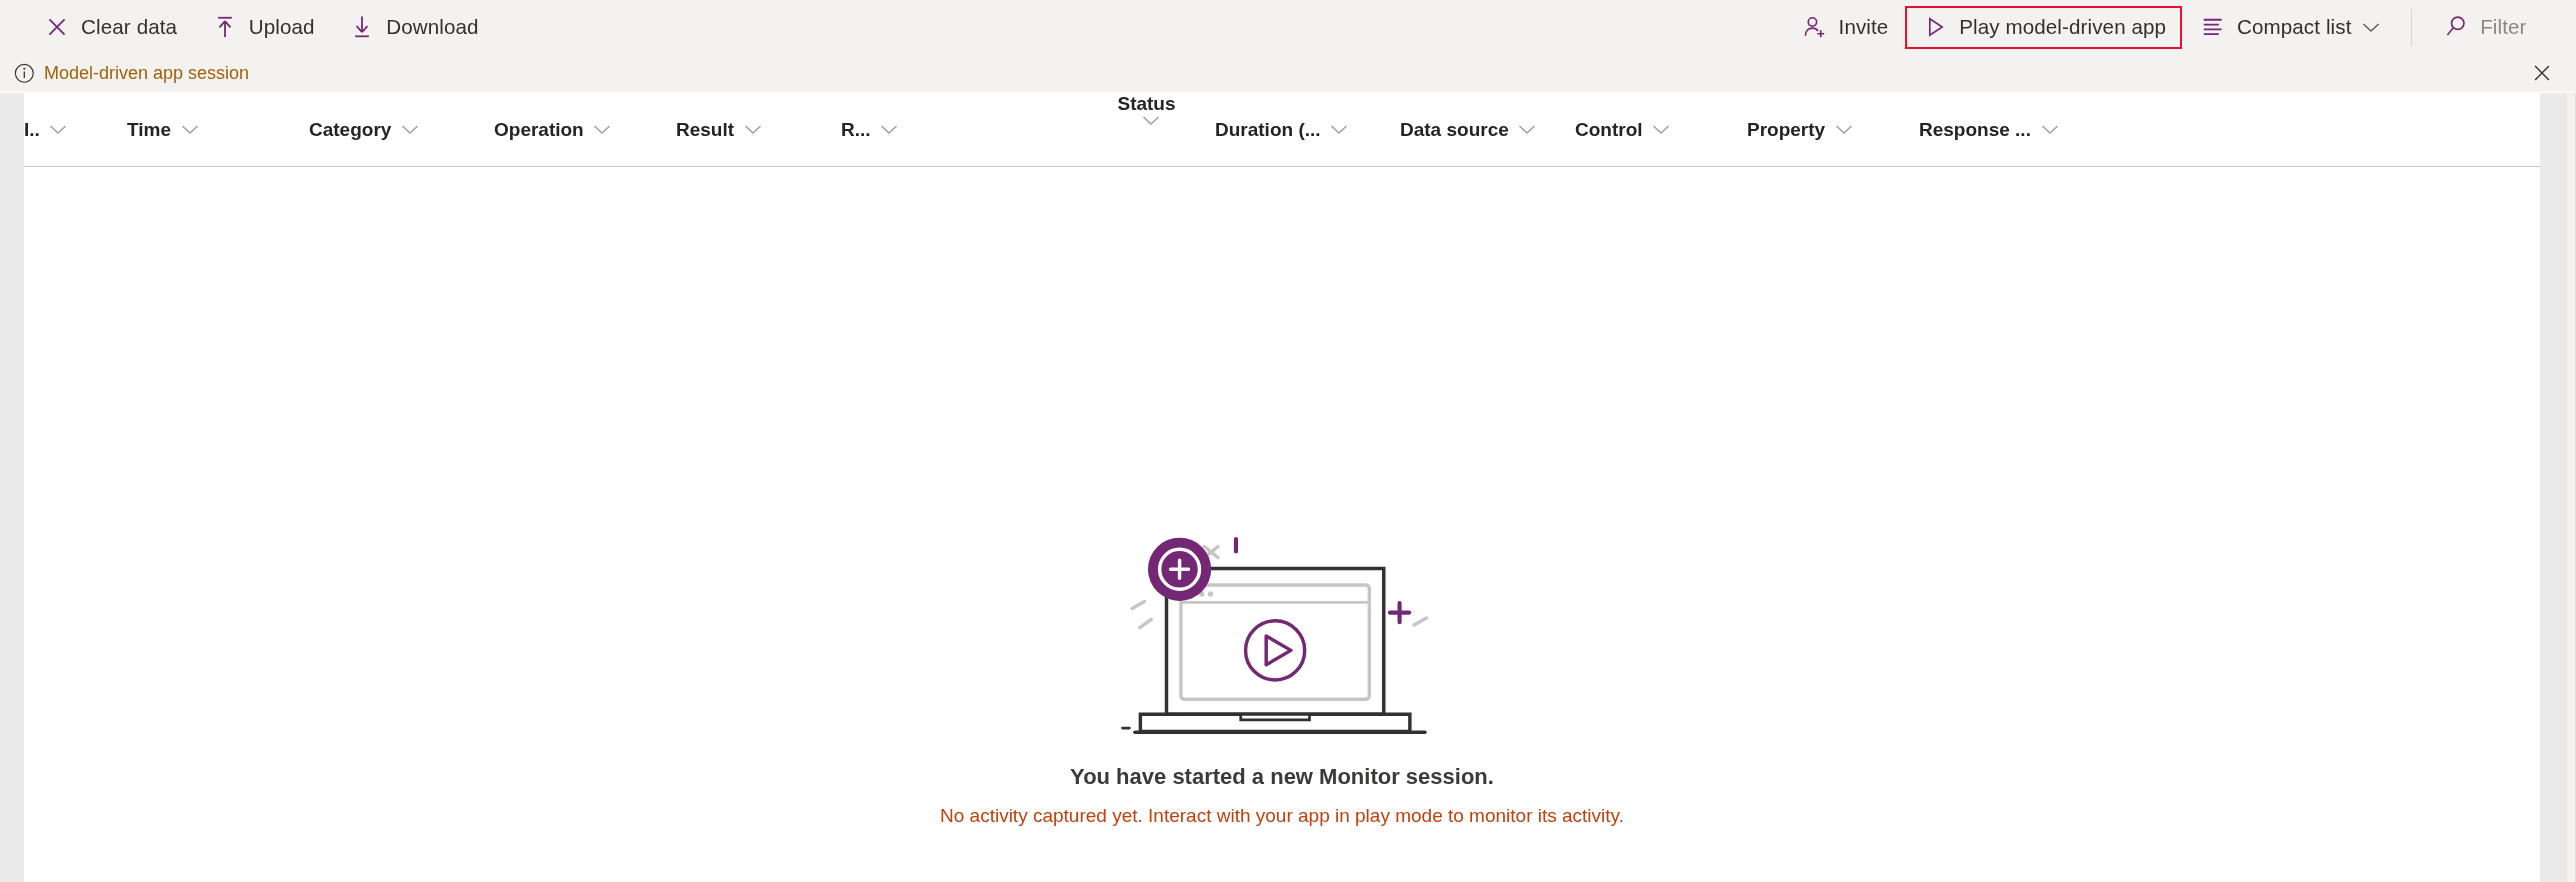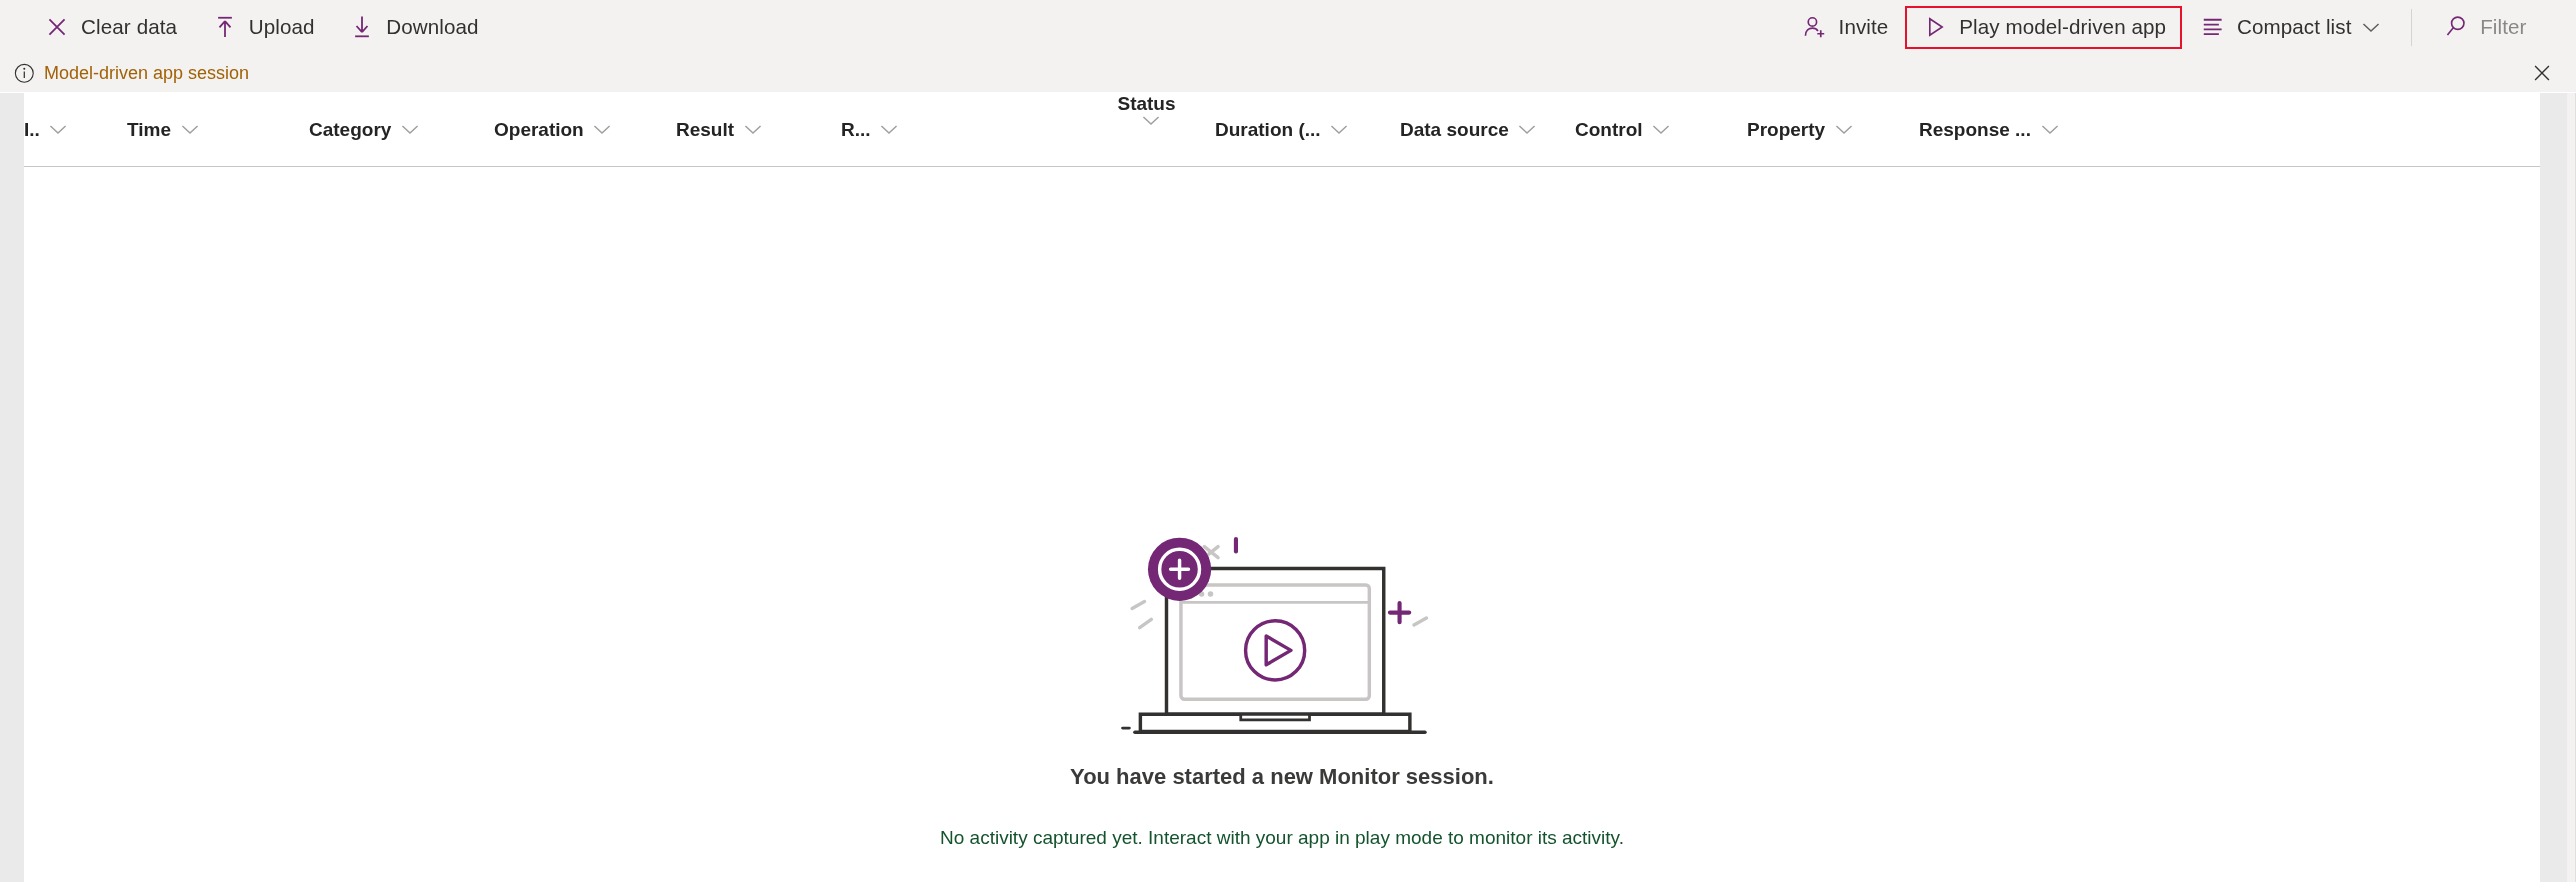--- a/index.html
+++ b/index.html
@@ -195,24 +195,24 @@
   }
   .empty-title {
     margin-top: 18px;
     font-size: 22px;
     line-height: 26px;
     font-weight: bold;
     color: #3b3a39;
     text-align: center;
   }
   .empty-sub {
-    margin-top: 36px;
+    margin-top: 14px;
     font-size: 19px;
     line-height: 23.4px;
-    color: #14532d;
+    color: #c2410c;
     text-align: center;
   }
 </style>
 </head>
 <body>
 
 <div class="commandbar">
 
   <div class="cmd-left">
 

